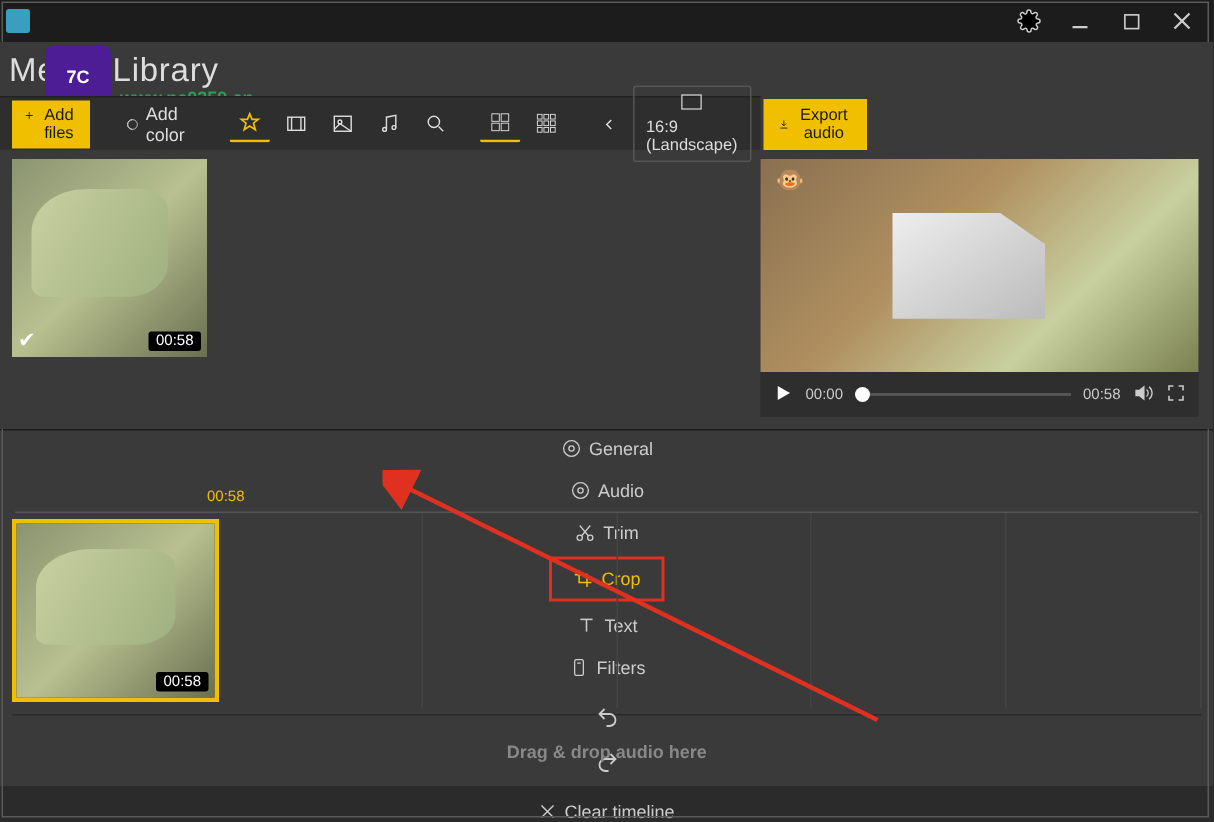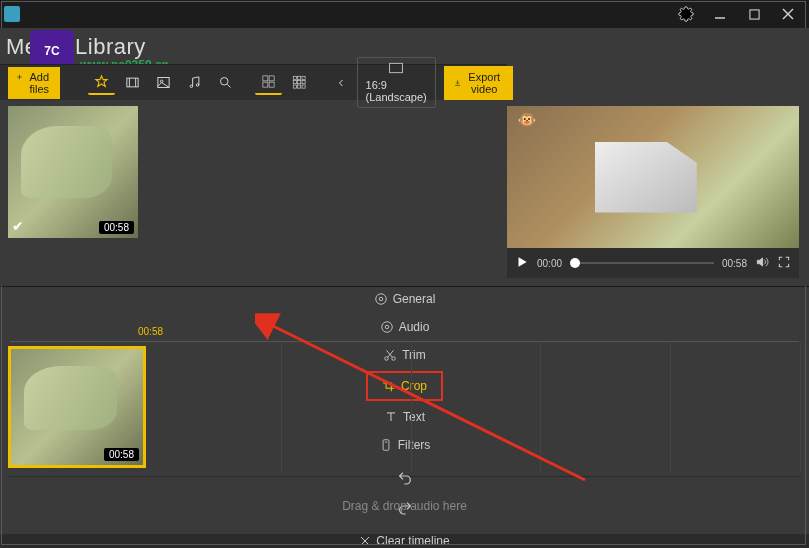--- a/index.html
+++ b/index.html
@@ -52,21 +52,21 @@
   .time-ruler { height:22px; display:flex; align-items:center; padding:0 12px 0 120px; font-size:10px; color:#999; position:relative;}
   .time-tick { position:absolute; left:138px; color:#f0c000;}
   .ruler-line { position:absolute; bottom:0; left:10px; right:10px; height:1px; background:#555;}
   .timeline-clips { height:130px; padding:4px 8px; position:relative;}
   .clip { width:138px; height:122px; border:3px solid #f0c000; position:relative; background:#555;}
   .clip-img { width:100%; height:100%; background: linear-gradient(135deg,#8a9470 0%, #b8c090 50%, #6a7050 100%);}
   .clip-img::before{content:"";position:absolute;top:15%;left:10%;width:70%;height:55%;background:linear-gradient(120deg,#c8d0a0,#a0b080);border-radius:40% 20% 30% 10%;}
   .clip .badge { position:absolute; bottom:4px; right:4px; background:#000; color:#fff; font-size:10px; padding:1px 5px; border-radius:2px;}
   .clip-grid { position:absolute; top:0; left:152px; right:8px; bottom:0; display:flex;}
   .clip-grid div { flex:1; border-right:1px solid #444;}
-  .audio-drop { height:58px; background:#3a3a3a; border-top:1px solid #2a2a2a; margin:4px 8px 8px 8px; display:flex; align-items:center; justify-content:center; font-size:12px; color:#888;}
+  .audio-drop { height:48px; background:#3a3a3a; border-top:1px solid #2a2a2a; margin:4px 8px 8px 8px; display:flex; align-items:center; justify-content:center; font-size:12px; color:#888;font-weight:bold;}
   .arrow-annot { position:absolute; pointer-events:none; z-index:50;}
   .thinborder { position:absolute; left:1px; top:1px; right:3px; bottom:3px; border:1px solid #5a5a5a; pointer-events:none;}
 </style>
 </head>
 <body>
 
 <div class="thinborder"></div>
 
 <div class="titlebar">
   <span class="app-icon"></span>
@@ -106,20 +106,27 @@
 
     <div class="toolbar">
       <button class="btn-yellow-outline">
         <svg width="12" height="12" viewBox="0 0 24 24" stroke="#1a1a1a" stroke-width="2" fill="none">
             <line x1="12" y1="4" x2="12" y2="20"></line>
             <line x1="4" y1="12" x2="20" y2="12"></line>
           </svg>
         <span>Add files</span>
       </button>
       <div class="divider"></div>
+      <div class="tbtn">
+        <svg width="14" height="14" viewBox="0 0 24 24" stroke-width="1.5">
+            <circle cx="12" cy="12" r="9"></circle>
+            <path d="M12 3a9 9 0 0 0 0 18"></path>
+          </svg>
+        <span>Add color</span>
+      </div>
       <div class="divider"></div>
       <div class="tbtn icononly star-active underline-active">
         <svg width="15" height="15" viewBox="0 0 24 24" stroke-width="1.8">
             <path d="M12 3l2.5 6H21l-5 4 2 7-6-4-6 4 2-7-5-4h6.5z"></path>
           </svg>
       </div>
       <div class="tbtn icononly">
         <svg width="15" height="15" viewBox="0 0 24 24" stroke-width="1.5">
             <rect x="3" y="5" width="18" height="14"></rect>
             <line x1="7" y1="5" x2="7" y2="19"></line>
@@ -181,21 +188,21 @@
               <rect x="1" y="1" width="22" height="16"></rect>
             </svg>
           <span>16:9 (Landscape)</span>
         </div>
         <button class="btn-yellow">
           <svg width="12" height="12" viewBox="0 0 24 24" stroke="#1a1a1a" stroke-width="2" fill="none">
               <path d="M12 3v12"></path>
               <polyline points="7 10 12 15 17 10"></polyline>
               <line x1="4" y1="20" x2="20" y2="20"></line>
             </svg>
-          <span>Export video</span>
+          <span>Export audio</span>
         </button>
       </div>
     </div>
 
     <div class="thumb-area">
       <div class="thumb">
         <div class="thumb-img"></div>
         <span class="check">✔</span>
         <span class="badge">00:58</span>
       </div>

